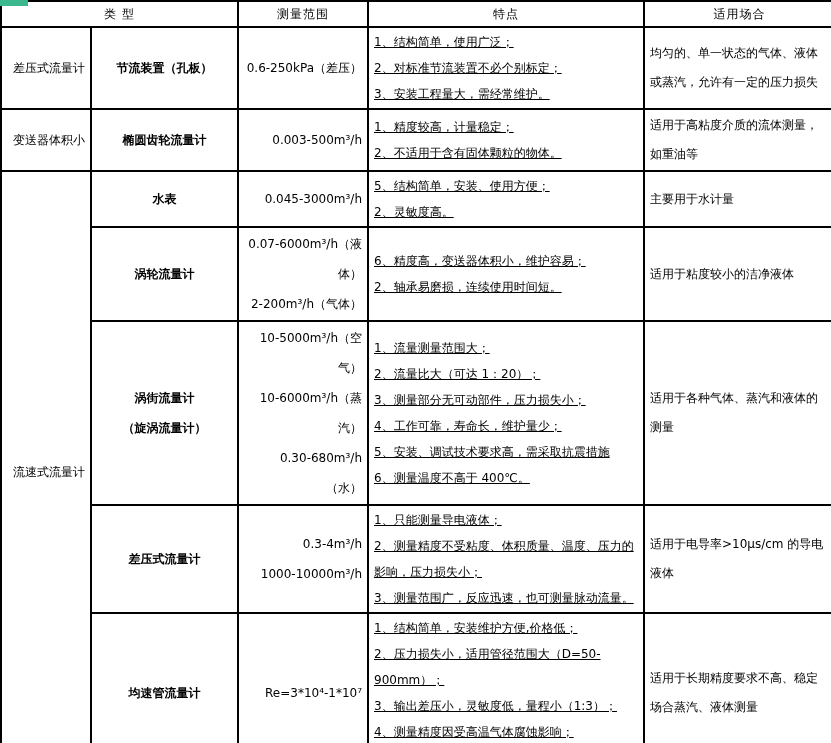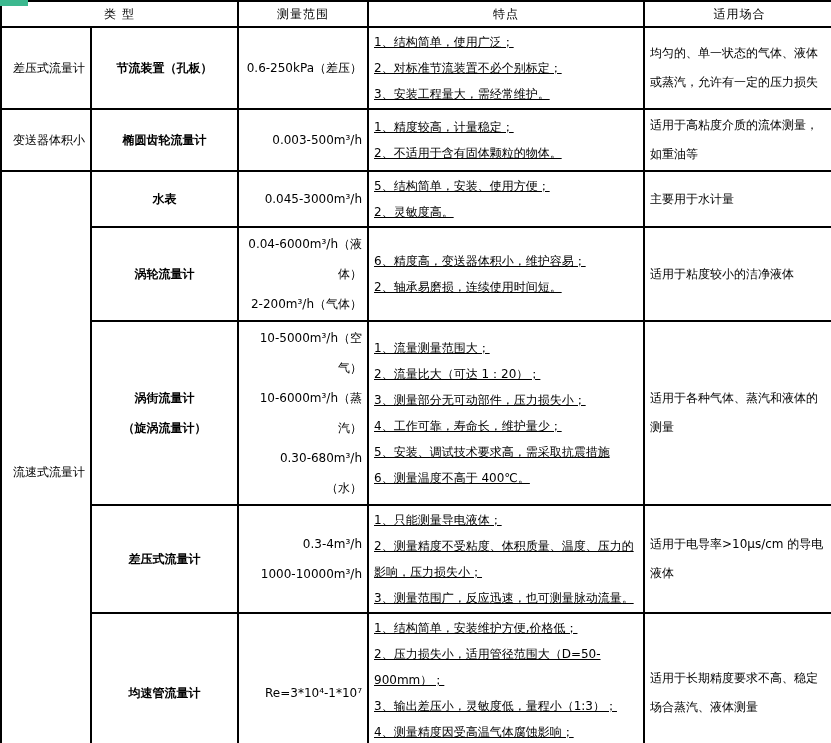--- a/index.html
+++ b/index.html
@@ -115,21 +115,21 @@
       <td class="c-cat" rowspan="5">流速式流量计</td>
       <td class="c-name">水表</td>
       <td class="c-range">0.045-3000m³/h</td>
       <td class="c-feat">5、结构简单，安装、使用方便；
 2、灵敏度高。</td>
       <td class="c-app">主要用于水计量</td>
     </tr>
 
     <tr style="height:50px">
       <td class="c-name">涡轮流量计</td>
-      <td class="c-range">0.04-6000m³/h（液体）
+      <td class="c-range">0.07-6000m³/h（液体）
 2-200m³/h（气体）</td>
       <td class="c-feat">6、精度高，变送器体积小，维护容易；
 2、轴承易磨损，连续使用时间短。</td>
       <td class="c-app">适用于粘度较小的洁净液体</td>
     </tr>
 
     <tr style="height:149px">
       <td class="c-name">涡街流量计
 （旋涡流量计）</td>
       <td class="c-range">10-5000m³/h（空气）

